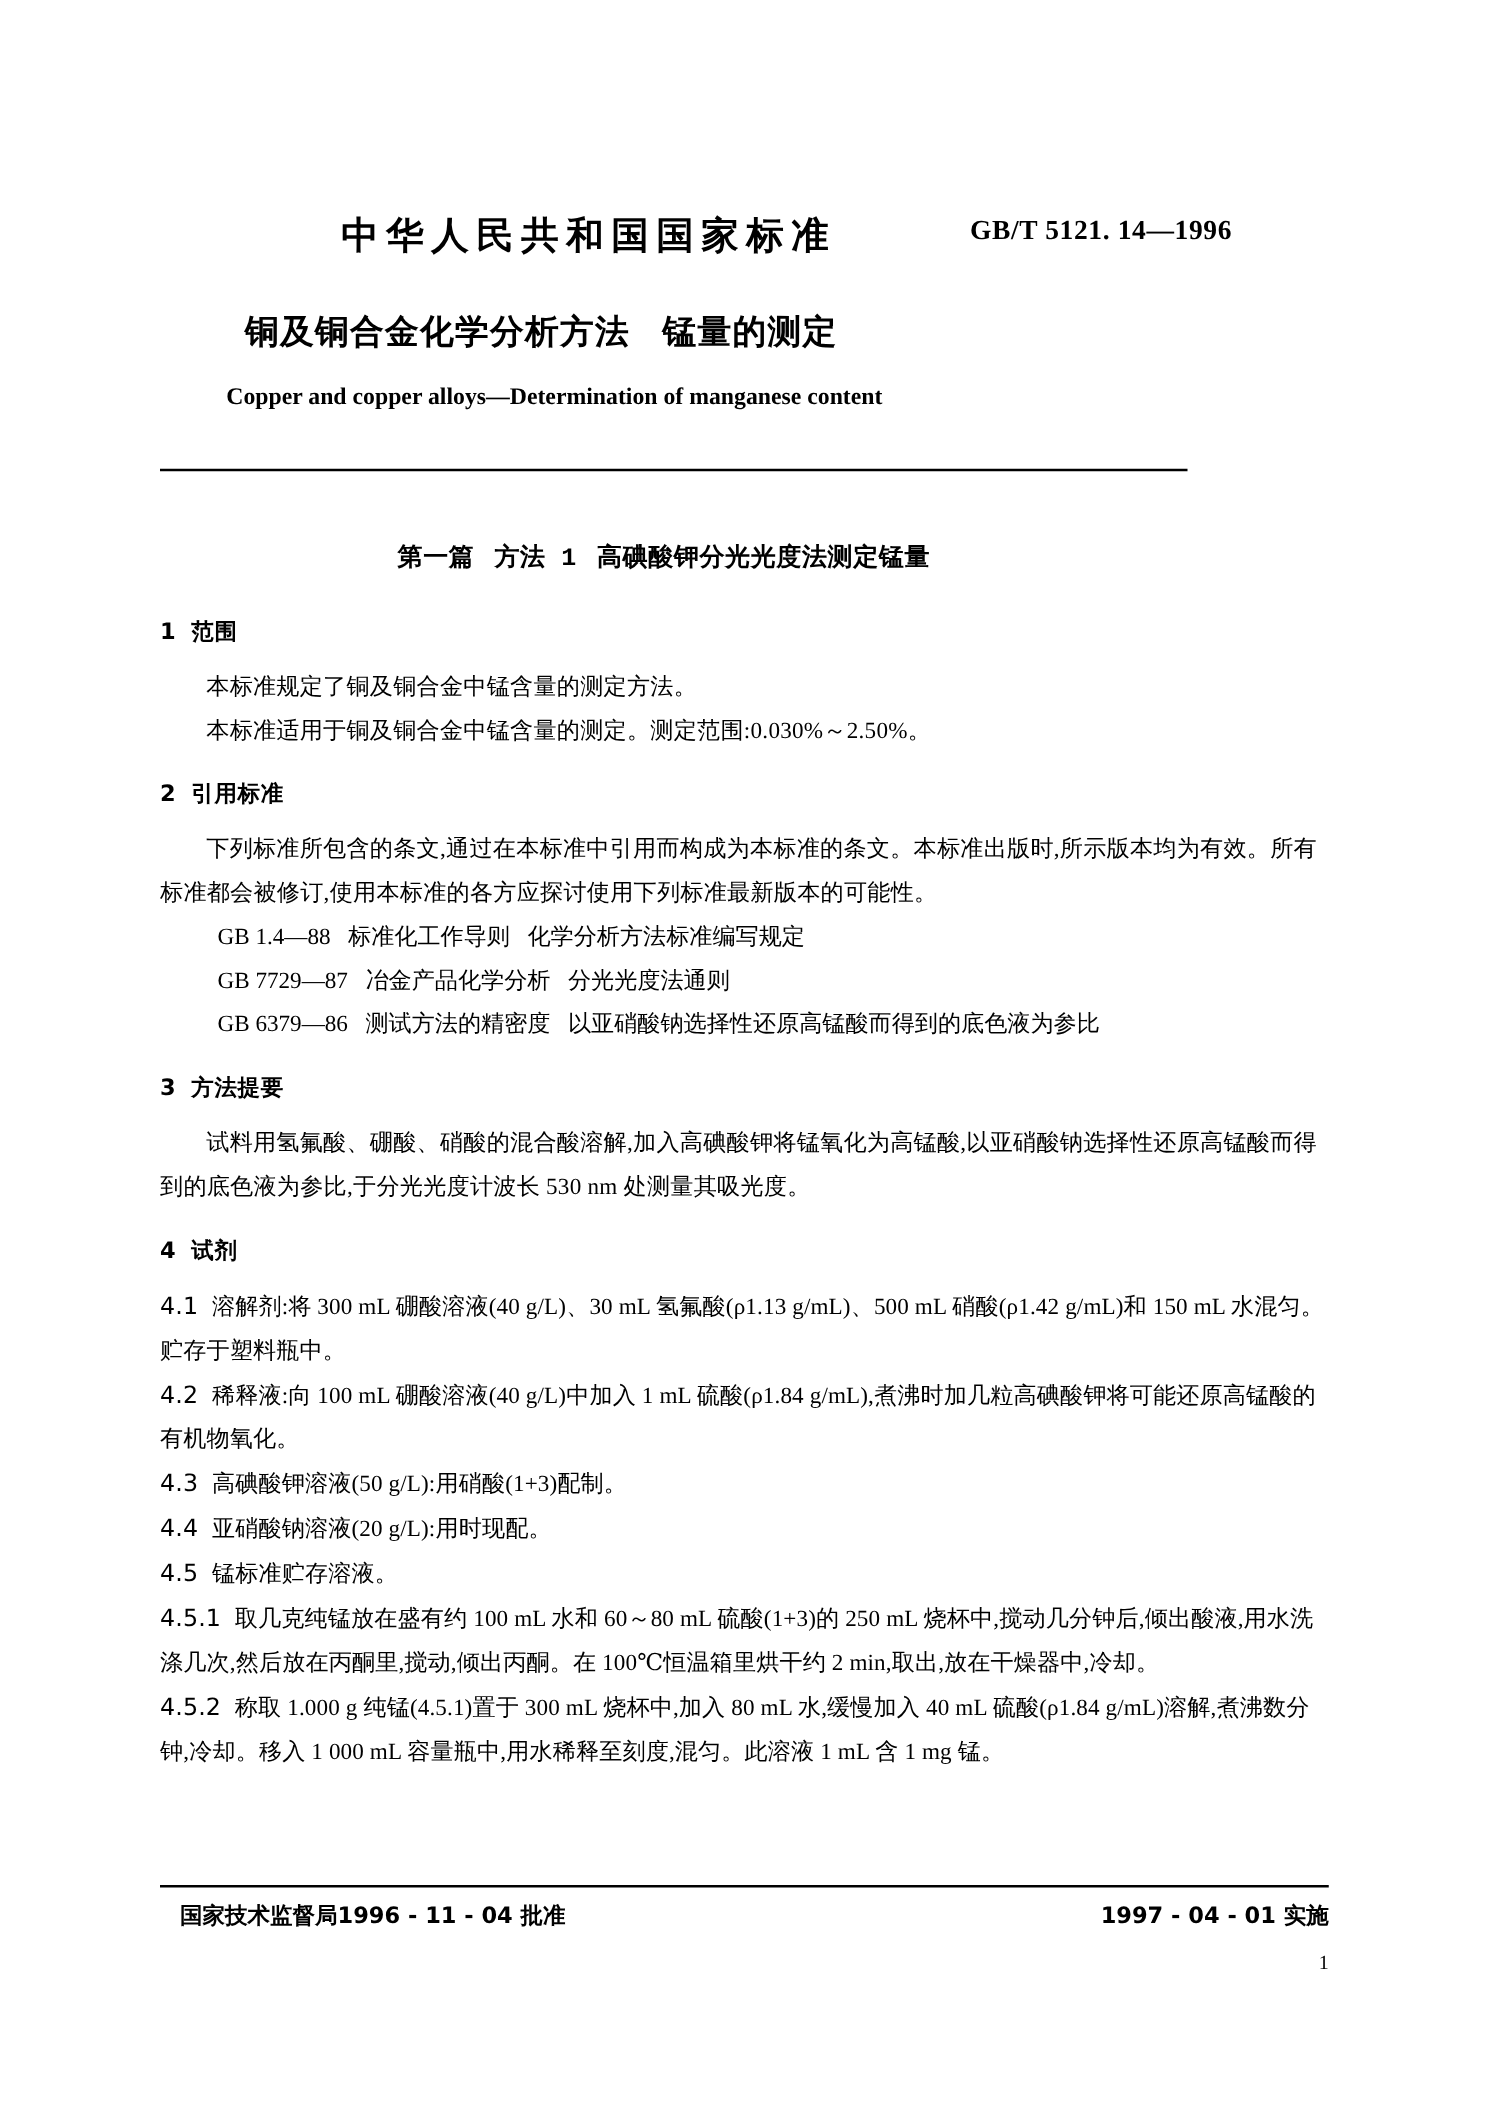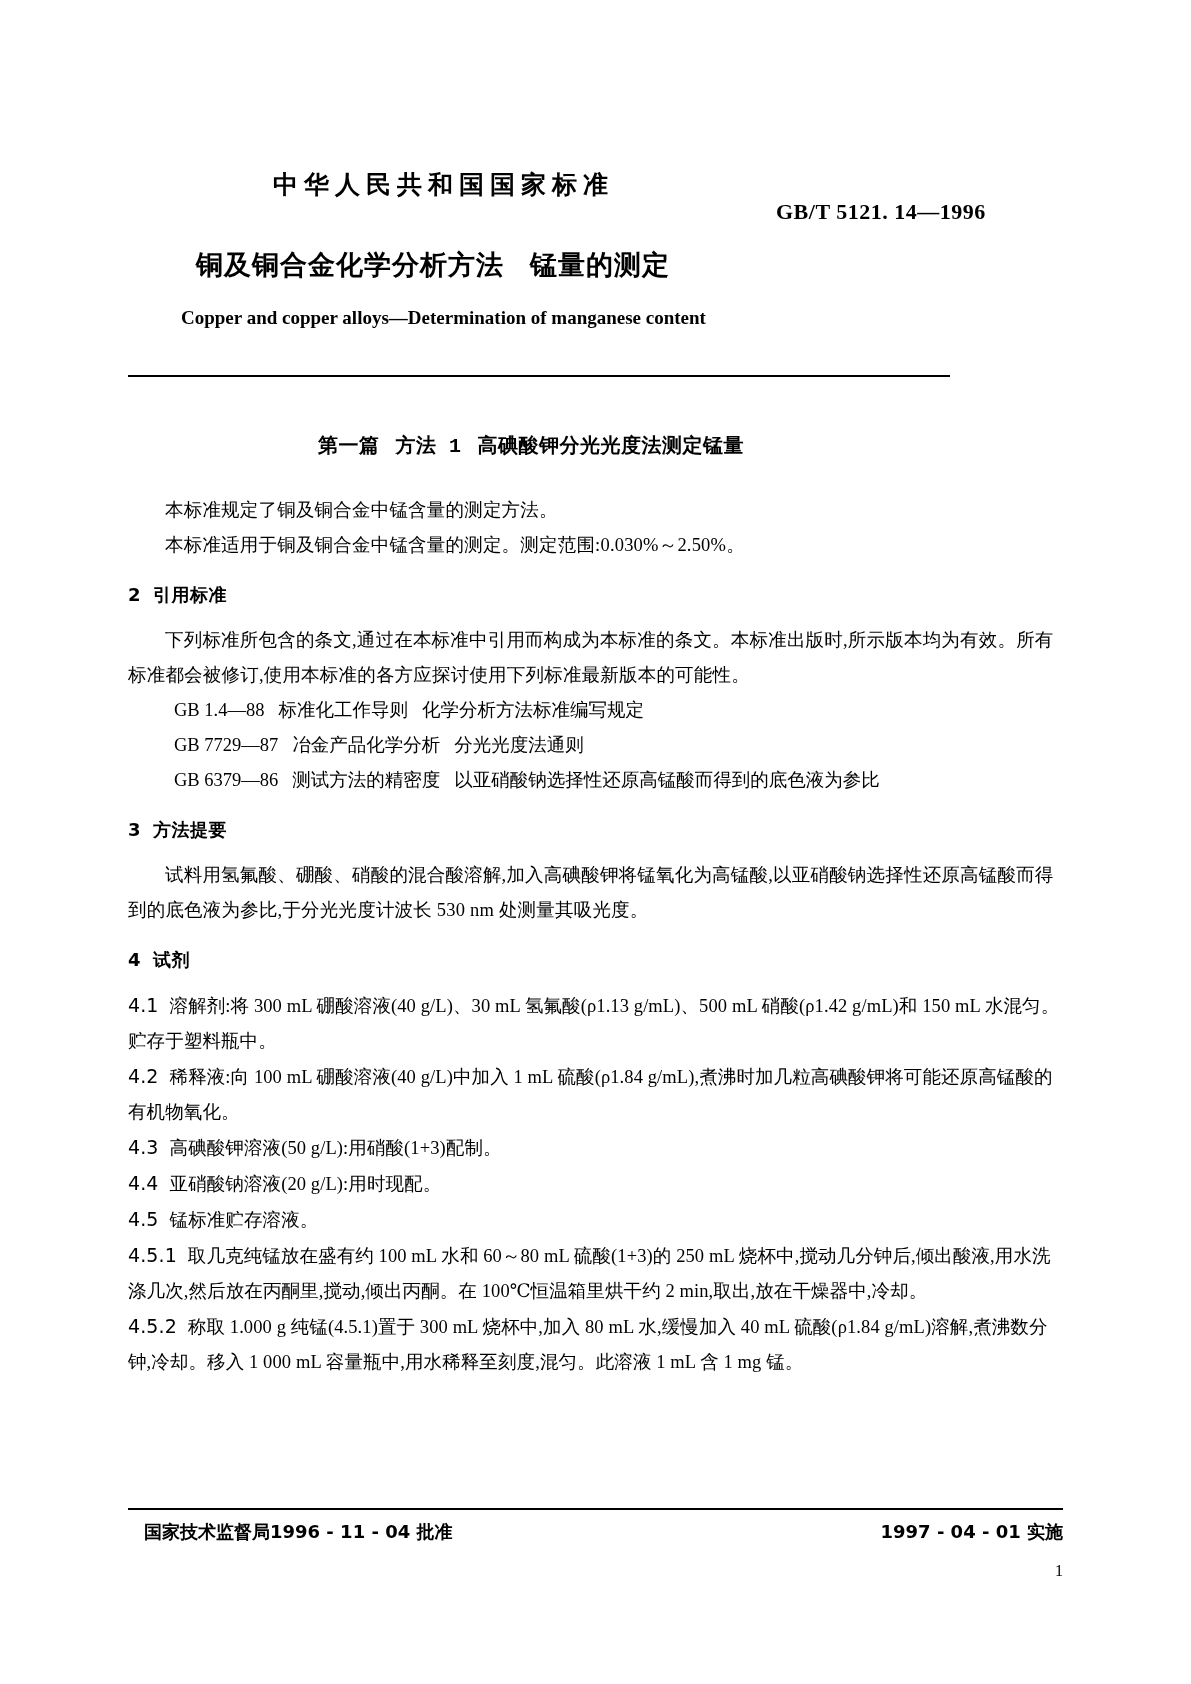--- a/index.html
+++ b/index.html
@@ -29,34 +29,33 @@
     top: 155px;
     width: 935px;
     height: 215px;
   }
   .nat-title {
     position: absolute;
     left: 145px;
     top: 13px;
     font-family: Liberation Mono, monospace;
     font-weight: bold;
-    font-size: 25px;
+    font-size: 30px;
     letter-spacing: 6px;
     white-space: nowrap;
   }
   .std-no {
     position: absolute;
     left: 648px;
     top: 16px;
     font-family: "Liberation Serif", serif;
     font-weight: bold;
     font-size: 22px;
     white-space: nowrap;
     letter-spacing: 0.5px;
-    margin-top: 28px;
   }
   .repl-block {
     position: absolute;
     left: 648px;
     top: 72px;
     font-family: "Liberation Serif", serif;
     font-size: 15px;
     line-height: 20px;
     white-space: nowrap;
   }
@@ -223,20 +222,23 @@
   </div>
 
   <div class="rule-top"></div>
 
   <div class="body-zone">
 
     <div class="part-title">
       <span>第一篇</span><span class="pt-gap"></span><span>方法 1</span><span class="pt-gap"></span><span>高碘酸钾分光光度法测定锰量</span>
     </div>
 
+    <h2 class="sec">
+      <span class="num">1</span><span>范围</span>
+    </h2>
     <p class="para">本标准规定了铜及铜合金中锰含量的测定方法。</p>
     <p class="para">本标准适用于铜及铜合金中锰含量的测定。测定范围:0.030%～2.50%。</p>
 
     <div class="gap-md"></div>
 
     <h2 class="sec">
       <span class="num">2</span><span>引用标准</span>
     </h2>
     <p class="para">下列标准所包含的条文,通过在本标准中引用而构成为本标准的条文。本标准出版时,所示版本均为有效。所有标准都会被修订,使用本标准的各方应探讨使用下列标准最新版本的可能性。</p>
 

